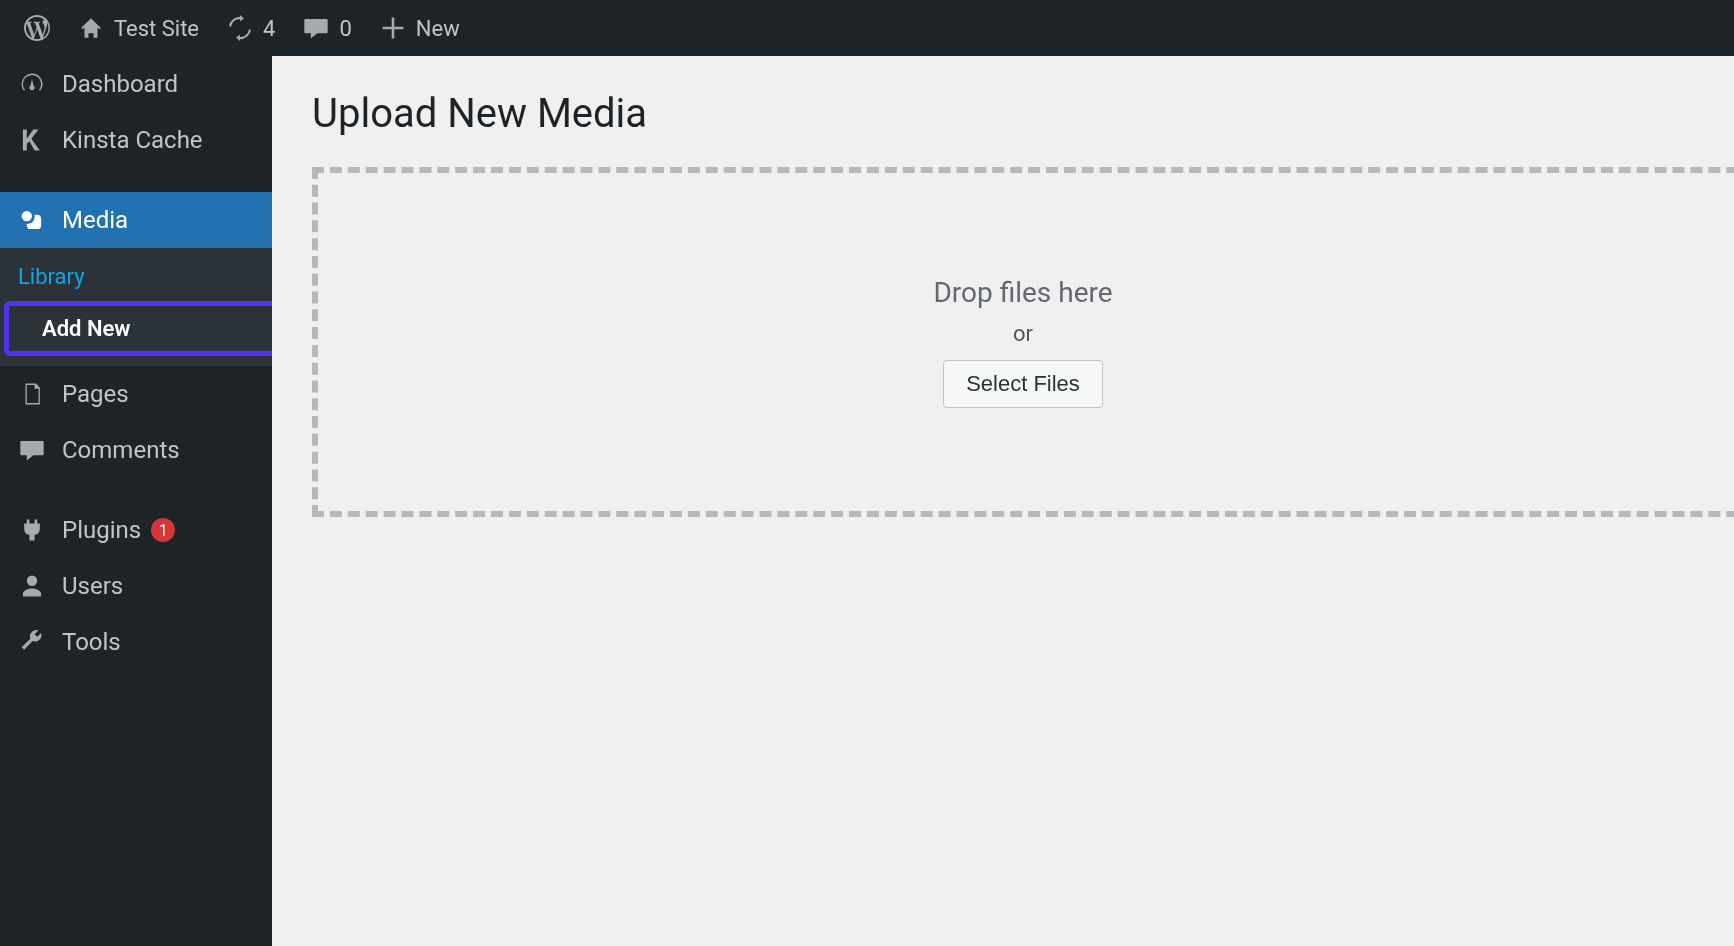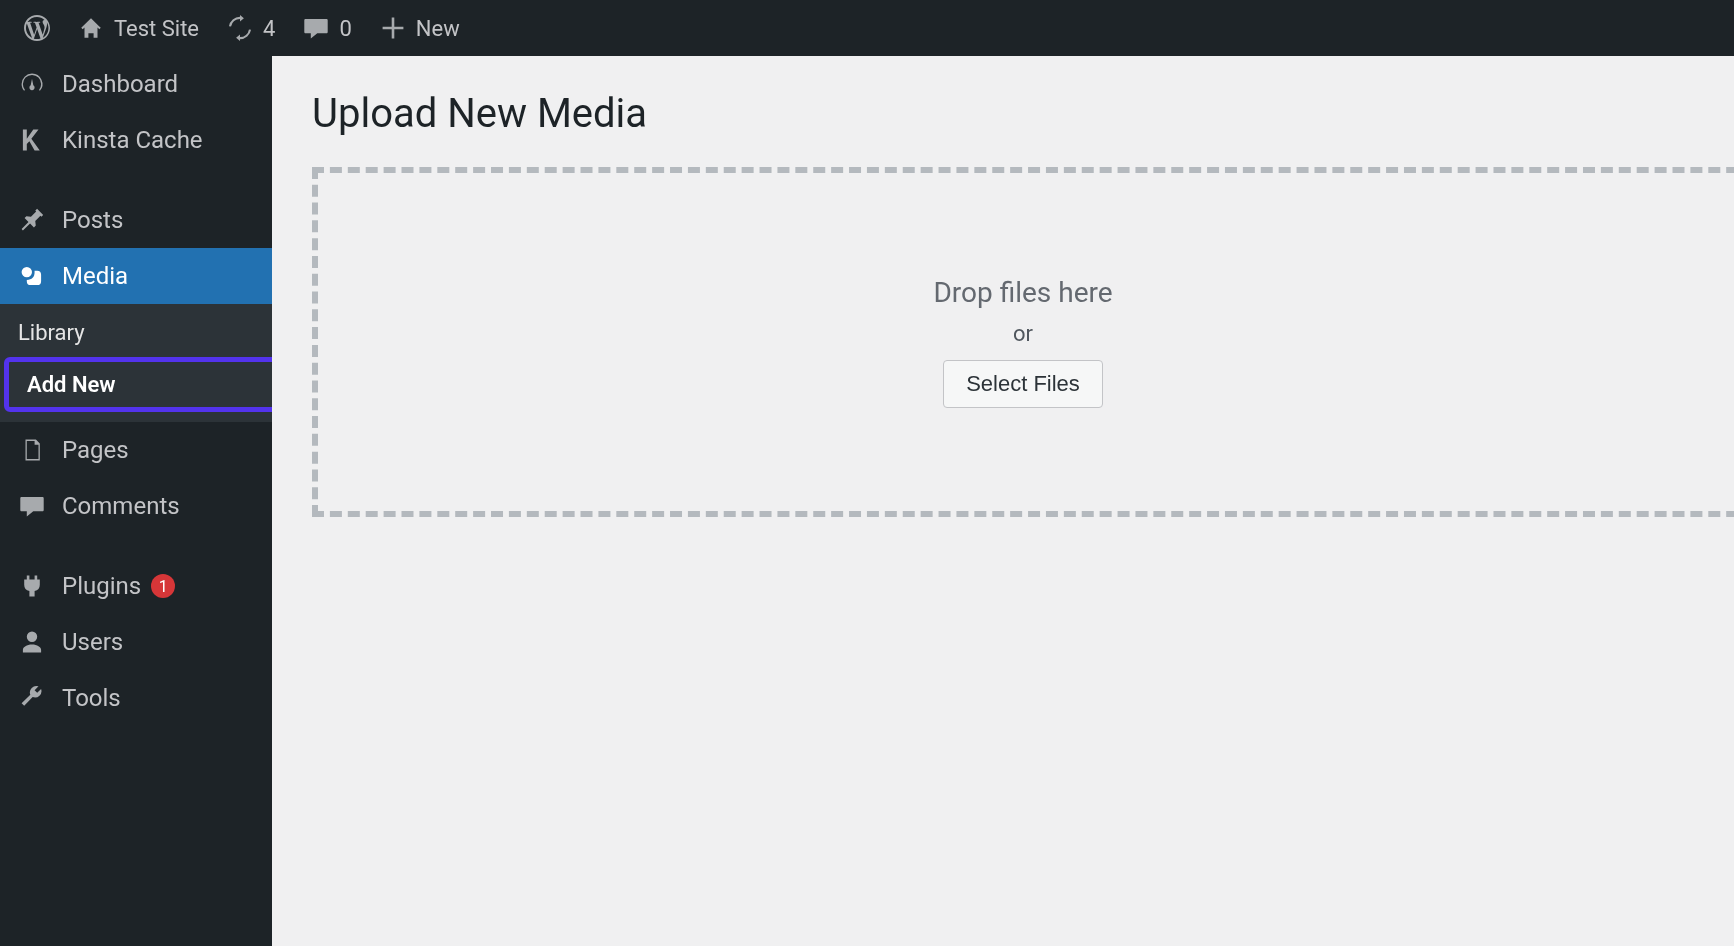--- a/index.html
+++ b/index.html
@@ -74,31 +74,32 @@
   border-right-color: #f0f0f1;
 }
 .menu-separator { height: 24px; }
 .submenu {
   background: #2c3338;
   padding: 6px 0 8px 0;
 }
 .submenu-item {
   padding: 10px 18px;
   font-size: 22px;
-  color: #e5e5e5;
+  color: #0ea5e9;
   cursor: pointer;
 }
 .submenu-item.current {
   color: #fff;
   font-weight: 600;
 }
 .highlight-box-1 {
   border: 5px solid #5333ed;
   border-radius: 6px;
   margin: 2px 6px 2px 4px;
+  padding-left: 15px;
 }
 .update-badge {
   display: inline-flex;
   align-items: center;
   justify-content: center;
   min-width: 24px;
   height: 24px;
   border-radius: 12px;
   background: #d63638;
   color: #fff;
@@ -216,28 +217,20 @@
     <span class="mi-icon">
         <svg viewBox="0 0 20 20">
           <path d="M3 2h3v7l5-7h4l-5.5 7L16 18h-4l-4-7-2 2v5H3z"></path>
         </svg>
       </span>
     <span>Kinsta Cache</span>
   </div>
 
   <div class="menu-separator"></div>
 
-  <div class="menu-item">
-    <span class="mi-icon">
-        <svg viewBox="0 0 20 20">
-          <path d="M13.9 1.4l4.7 4.7-1.4 1.4-.7-.7-4 4 .4 3.5-1.4 1.4-3-3L3 18l-1-1 5.3-5.5-3-3 1.4-1.4 3.5.4 4-4-.7-.7z"></path>
-        </svg>
-      </span>
-    <span>Posts</span>
-  </div>
 
   <div class="menu-item current">
     <span class="mi-icon">
         <svg viewBox="0 0 20 20">
           <path d="M6 3a4 4 0 1 0 0 8 4 4 0 0 0 0-8zm8 3c2 0 3 1 3 3v5c0 2-1 3-3 3H9c-2 0-3-1-3-3v-1c4 0 6-2 6-6 0-.4 0-.7-.1-1H14z"></path>
         </svg>
       </span>
     <span>Media</span>
   </div>
   <div class="submenu">

